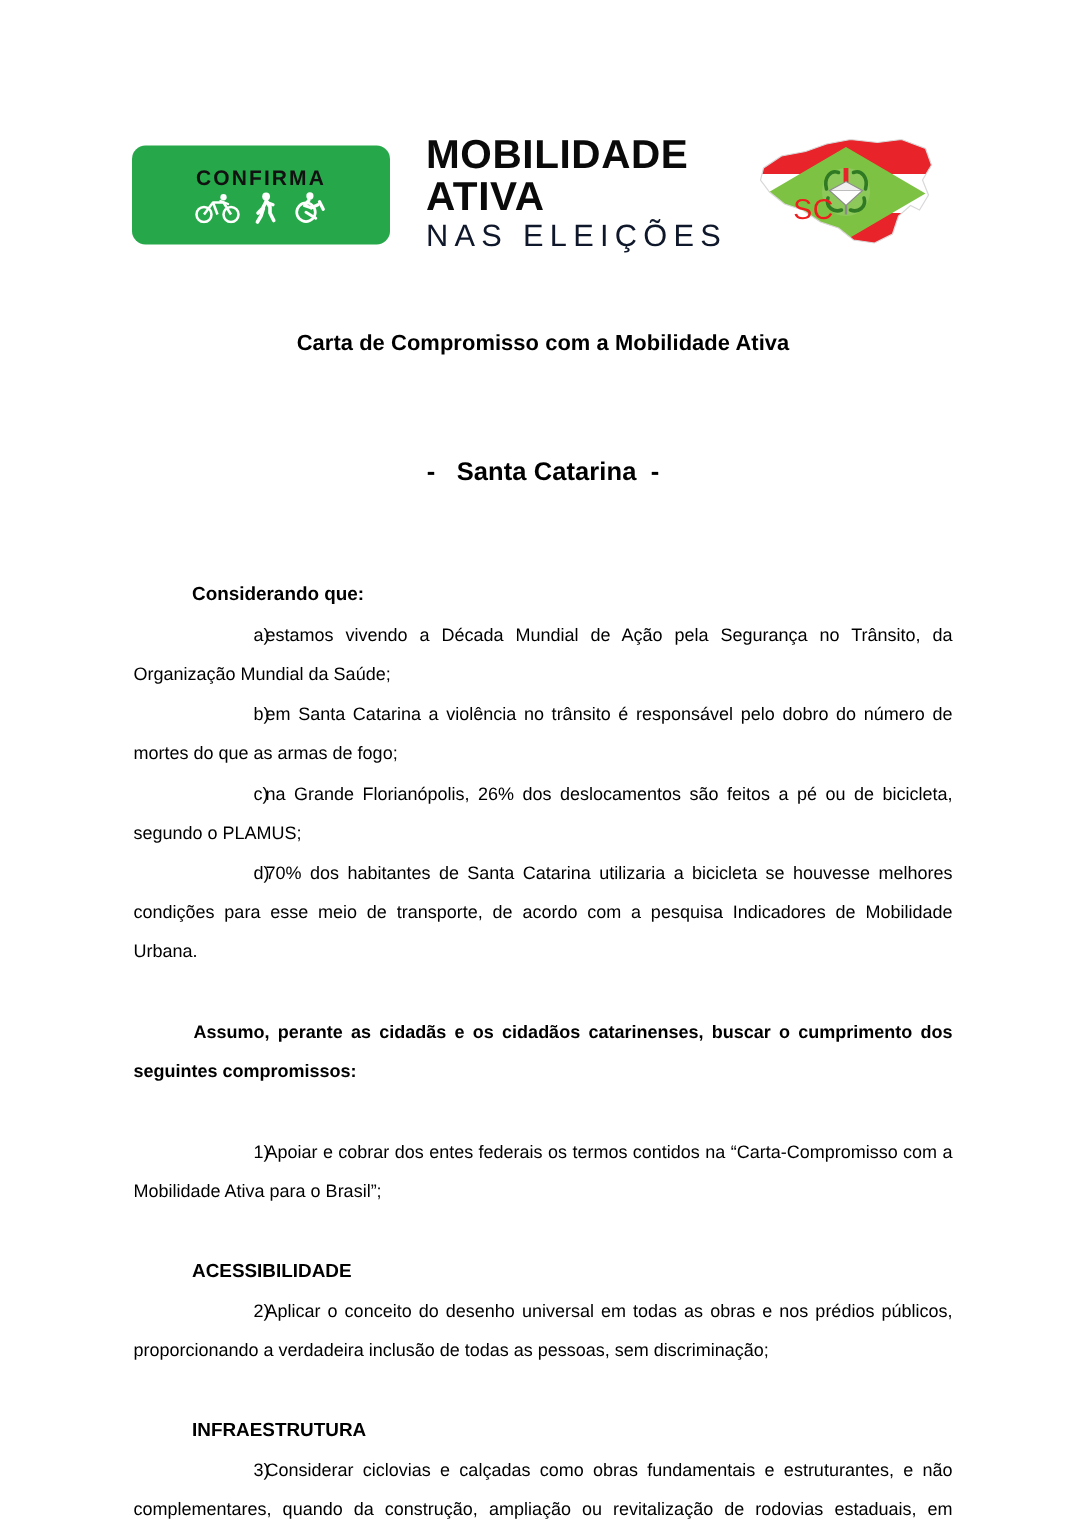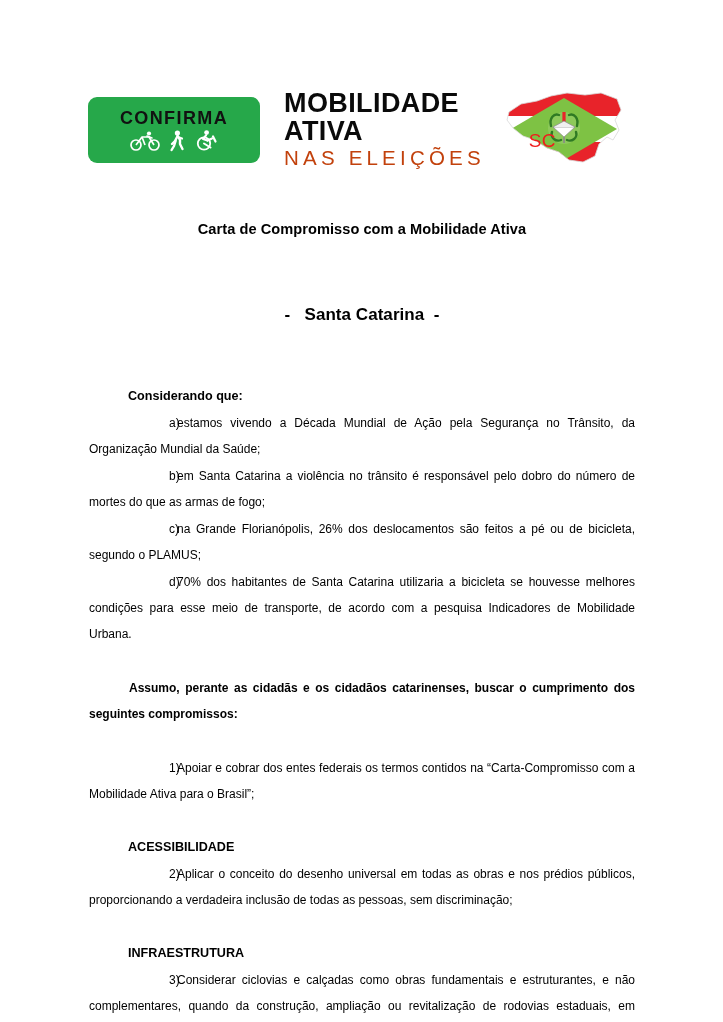--- a/index.html
+++ b/index.html
@@ -40,21 +40,21 @@
     background: #26a84a;
     border-radius: 9px;
     display: flex;
     flex-direction: column;
     align-items: center;
     justify-content: center;
     flex: 0 0 auto;
     margin-top: 2px;
   }
   .confirma-word {
-    font-size: 18px;
+    font-size: 14px;
     font-weight: 700;
     letter-spacing: 1.4px;
     color: #111111;
     line-height: 1;
     margin-bottom: 3px;
     font-family: "Liberation Sans", sans-serif;
   }
   .confirma-icons {
     display: flex;
     align-items: center;
@@ -75,21 +75,21 @@
     font-weight: 800;
     letter-spacing: 0.4px;
     color: #0a0a0a;
     line-height: 1.04;
     font-family: "Liberation Sans", sans-serif;
   }
   .wm-line3 {
     font-size: 20.5px;
     font-weight: 400;
     letter-spacing: 4.2px;
-    color: #c2410c;
+    color: #0f172a;
     line-height: 1.28;
     font-family: "Liberation Sans", sans-serif;
   }
 
   
   .sc-mark {
     flex: 0 0 auto;
     margin-left: 18px;
     position: relative;
     width: 122px;

